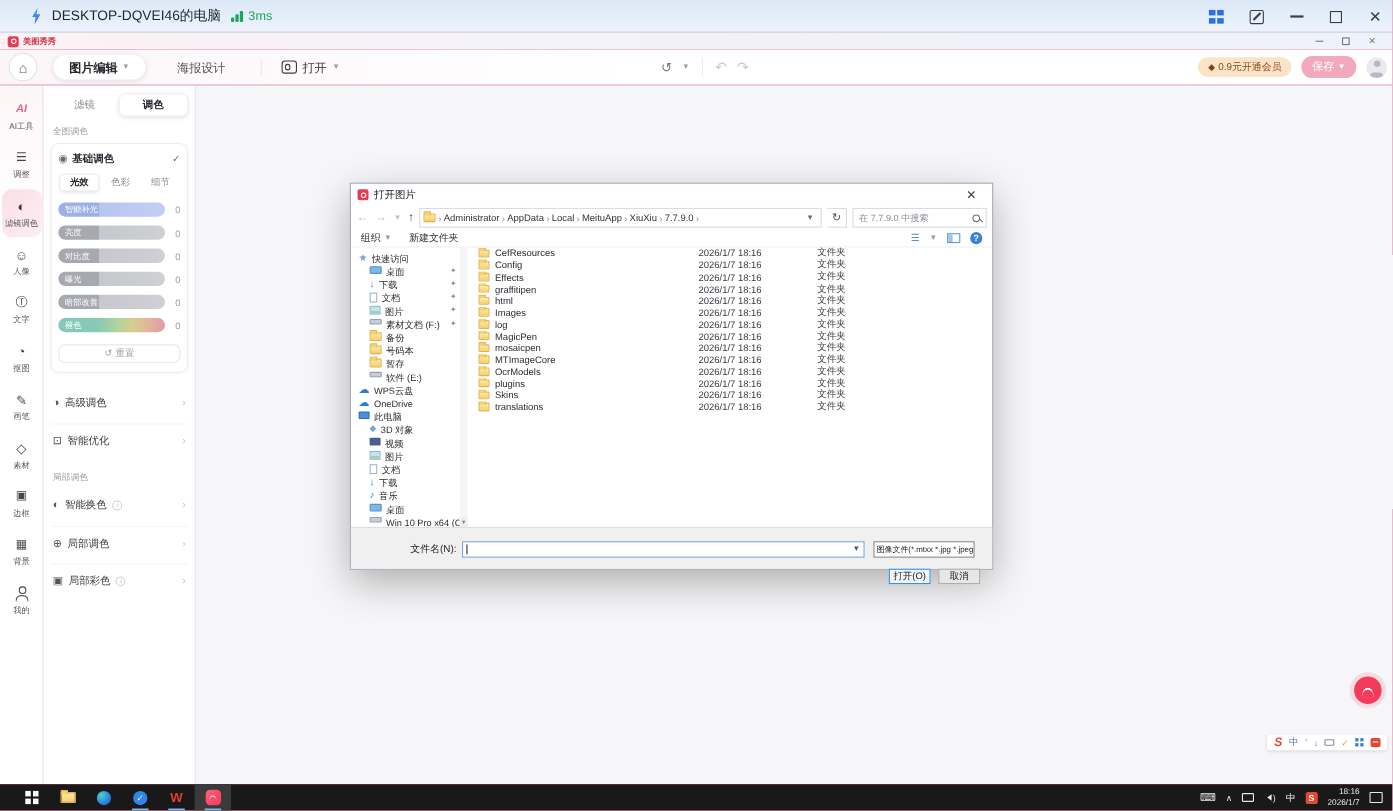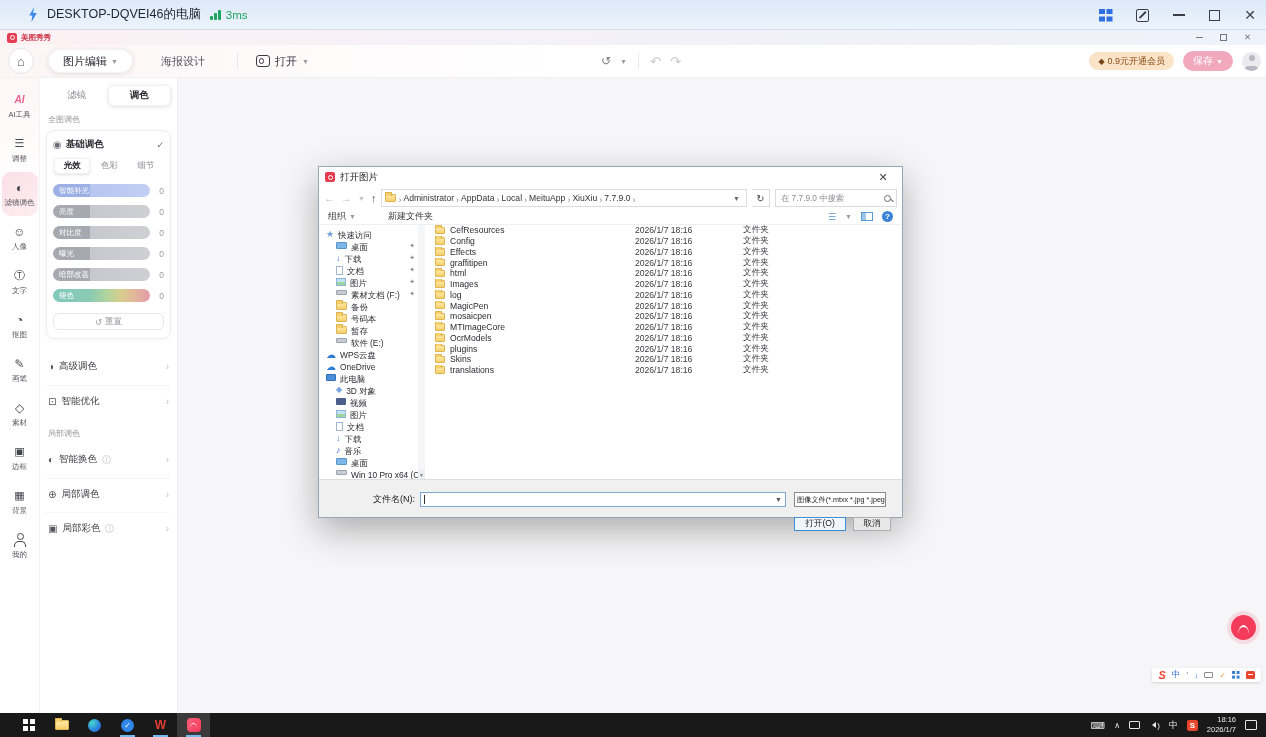--- a/index.html
+++ b/index.html
@@ -29,21 +29,21 @@
 #app-title{font-size:7.5px;color:#cf3a4d;font-weight:bold;margin-left:4px}
 .at-controls{margin-left:auto;display:flex;align-items:center;gap:17px;padding-right:8px}
 .at-min{width:7px;height:1.2px;background:#777}
 .at-restore{width:7px;height:7px;border:1px solid #777;position:relative}
 .at-close{font-size:8.5px;color:#777;line-height:1}
 
 
 #app-toolbar{position:absolute;top:45px;left:0;right:0;height:33px;background:linear-gradient(90deg,#fcf5f6,#fff 45%);border-bottom:1px solid #f1f1f4;display:flex;align-items:center}
 .home-btn{width:26px;height:26px;border:1px solid #e4e4e8;border-radius:50%;margin-left:8px;display:flex;align-items:center;justify-content:center;color:#55555e;font-size:13px;background:#fff;flex:none}
 .top-tab{height:24px;padding:0 14px;display:flex;align-items:center;gap:4px;font-size:11px;color:#55555e;border-radius:14px;margin-left:14px;white-space:nowrap}
-.top-tab[data-active="true"]{background:#fff;color:#26262c;font-weight:normal;box-shadow:0 1px 5px rgba(0,0,0,.10);border:1px solid #f2f2f4}
+.top-tab[data-active="true"]{background:#fff;color:#26262c;font-weight:bold;box-shadow:0 1px 5px rgba(0,0,0,.10);border:1px solid #f2f2f4}
 .caret{font-size:7px;color:#9a9aa2}
 .v-div{width:1px;height:16px;background:#e8e8ec;margin:0 18px}
 .open-btn{display:flex;align-items:center;gap:5px;font-size:11px;color:#33333a}
 .pic-glyph{width:14px;height:12px;border:1.4px solid #3a3a42;border-radius:3px;position:relative}
 .pic-glyph::after{content:"";position:absolute;width:3.5px;height:3.5px;border-radius:50%;border:1.1px solid #3a3a42;top:2px;left:2px}
 .center-tools{position:absolute;left:601px;top:0;height:100%;display:flex;align-items:center;gap:9px;color:#7d7d86}
 .hist-icon{font-size:12px}
 .undo,.redo{font-size:13px;color:#c8c8ce}
 .right-tools{position:absolute;right:5px;top:0;height:100%;display:flex;align-items:center;gap:9px}
 .member-badge{height:18px;background:#fbe3c8;border-radius:9px;display:flex;align-items:center;gap:3px;padding:0 9px;font-size:9px;color:#8a4c18}
@@ -121,21 +121,21 @@
 .bc-folder{width:11px;height:8px;flex:none;margin-right:2px}
 .fold{position:relative;background:linear-gradient(#ffe9a8,#f7cf6b);border:1px solid #e0b351;border-radius:1px}
 .fold::before{content:"";position:absolute;top:-3px;left:-1px;width:5px;height:2.5px;background:#f7cf6b;border:1px solid #e0b351;border-bottom:none;border-radius:1px 1px 0 0}
 .bc-item{font-size:8.6px;color:#333;padding:0 2px;white-space:nowrap}
 .bc-sep::after{content:"›";color:#8a8a92;font-size:9px}
 .bc-caret{margin-left:auto;color:#6a6a74;font-size:7px;padding:0 3px}
 .refresh-box{width:18px;height:18px;border:1px solid #dadce1;border-left:none;display:flex;align-items:center;justify-content:center;color:#4a4a52;font-size:10px;flex:none}
 .search-box{width:122px;height:18px;border:1px solid #dadce1;display:flex;align-items:center;padding:0 5px;gap:4px;color:#8d8d96;font-size:8.3px;flex:none}
 .mag{width:7px;height:7px;border:1.2px solid #6a6a74;border-radius:50%;position:relative;margin-left:auto;flex:none}
 .mag::after{content:"";position:absolute;width:4px;height:1.2px;background:#6a6a74;transform:rotate(45deg);right:-3.5px;bottom:-1px}
-.dlg-cmd{height:16px;display:flex;align-items:center;padding:0 9px;gap:32px;border-bottom:1px solid #eef0f3}
+.dlg-cmd{height:16px;display:flex;align-items:center;padding:0 9px;gap:16px;border-bottom:1px solid #eef0f3}
 .cmd-item{font-size:9px;color:#333;display:flex;align-items:center;gap:3px}
 .cmd-right{margin-left:auto;display:flex;align-items:center;gap:9px}
 .list-glyph{font-size:9px;color:#5a8fc4}
 .pane-glyph{width:12px;height:9px;border:1px solid #5a9bd4;position:relative}
 .pane-glyph::before{content:"";position:absolute;left:0;top:0;bottom:0;width:4px;background:#9fc6e8}
 .help-glyph{width:11px;height:11px;border-radius:50%;background:#3b82d6;color:#fff;font-size:8px;display:flex;align-items:center;justify-content:center;font-weight:bold}
 .dlg-body{position:absolute;top:58px;left:0;right:0;bottom:38px;display:flex}
 .dlg-tree{width:99px;overflow:hidden;padding-top:5px}
 .tree-row{height:12px;display:flex;align-items:flex-start;gap:4px;padding-left:7px;white-space:nowrap}
 .tree-row[data-level="1"]{padding-left:17px}
@@ -174,21 +174,21 @@
 .fr-type{width:76px;padding-left:5px;color:#3a3a42}
 .fr-size{width:88px}
 .dlg-footer{position:absolute;left:0;right:0;bottom:0;height:38px;background:#f0f0f0;border-top:1px solid #dedede;padding:5px 11px 0}
 .fname-row{display:flex;align-items:center;height:29px}
 .fname-label{width:90px;text-align:right;font-size:9px;color:#222;padding-right:5px;white-space:nowrap}
 .fname-input{width:366px;height:15px;border:1px solid #7aa7d7;background:#fff;display:flex;align-items:center;padding:0 3px}
 .caret-bar{width:1px;height:9px;background:#333}
 .fname-drop{margin-left:auto;color:#555;font-size:7px}
 .ftype-select{width:92px;height:15px;border:1px solid #8a8a8a;background:#fff;margin-left:8px;display:flex;align-items:center;font-size:7.2px;color:#222;padding:0 2px;overflow:hidden;white-space:nowrap}
 .btn-row{display:flex;justify-content:flex-end;gap:7px;margin-top:3px}
-.dlg-btn{width:52px;height:14px;font-size:8.6px;display:flex;align-items:center;justify-content:center;background:#e7e7e7;border:1px solid #aeaeae;color:#222}
+.dlg-btn{width:38px;height:14px;font-size:8.6px;display:flex;align-items:center;justify-content:center;background:#e7e7e7;border:1px solid #aeaeae;color:#222}
 .dlg-btn[data-default="true"]{border:1px solid #3d8fd9;background:#f0f6fc}
 .dlg-btn.cancel{width:38px}
 
 
 #meitu-float{position:absolute;left:1231px;top:615px;width:25px;height:25px;border-radius:50%;background:#f43b5c;box-shadow:0 0 0 4px rgba(244,59,92,.14);display:flex;align-items:center;justify-content:center}
 #meitu-float::after{content:"";width:11px;height:7px;border-top:2.4px solid #fff;border-radius:50% 50% 0 0/100% 100% 0 0;margin-top:4px}
 
 
 #sogou-bar{position:absolute;right:5px;top:668px;height:14px;display:flex;align-items:center;gap:6px;background:rgba(255,255,255,.92);border-radius:3px;padding:0 6px;box-shadow:0 1px 3px rgba(0,0,0,.15);font-size:9px}
 .sg-s{color:#e8442e;font-weight:bold;font-size:11px;font-style:italic}

